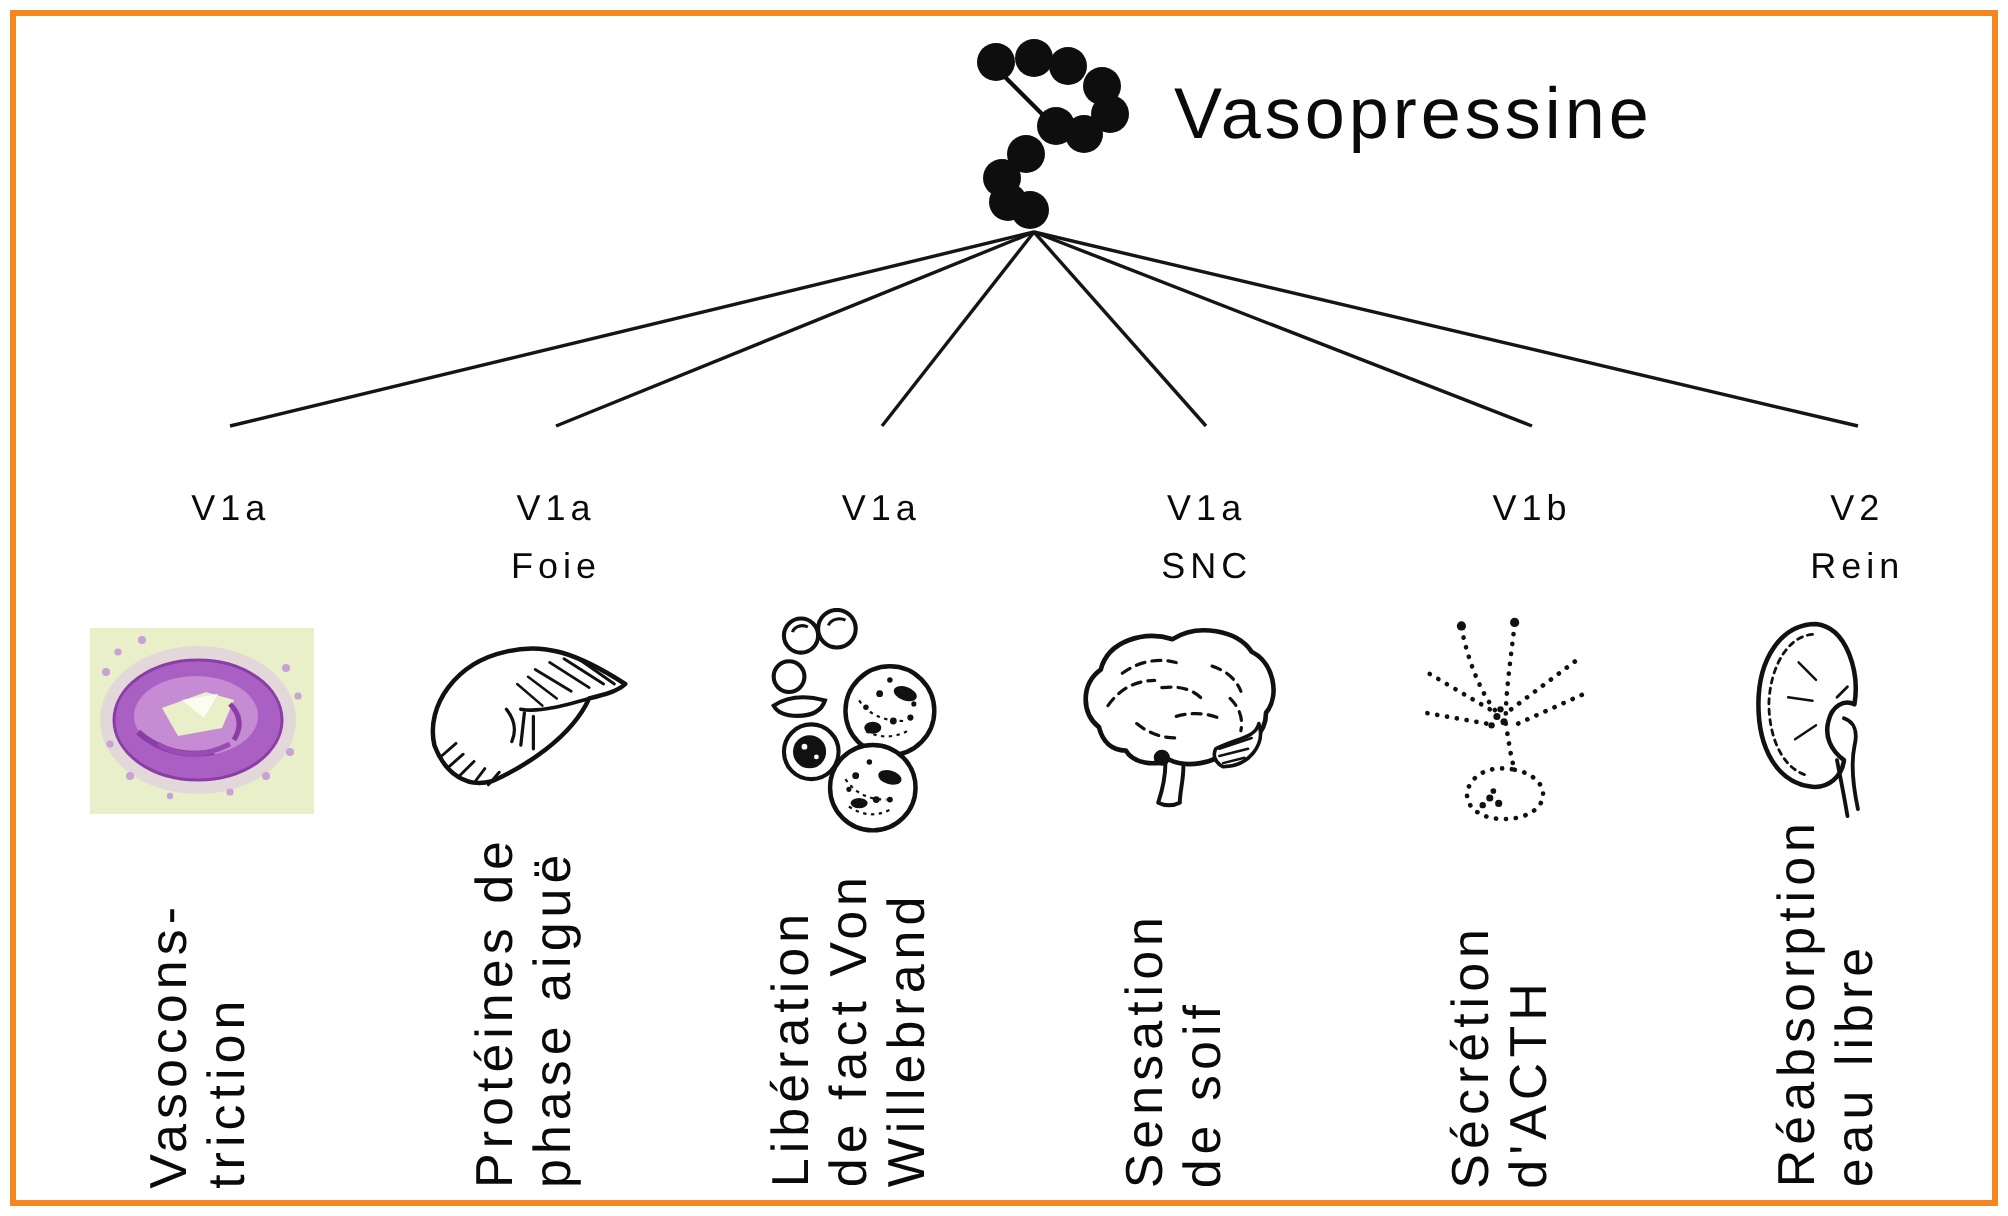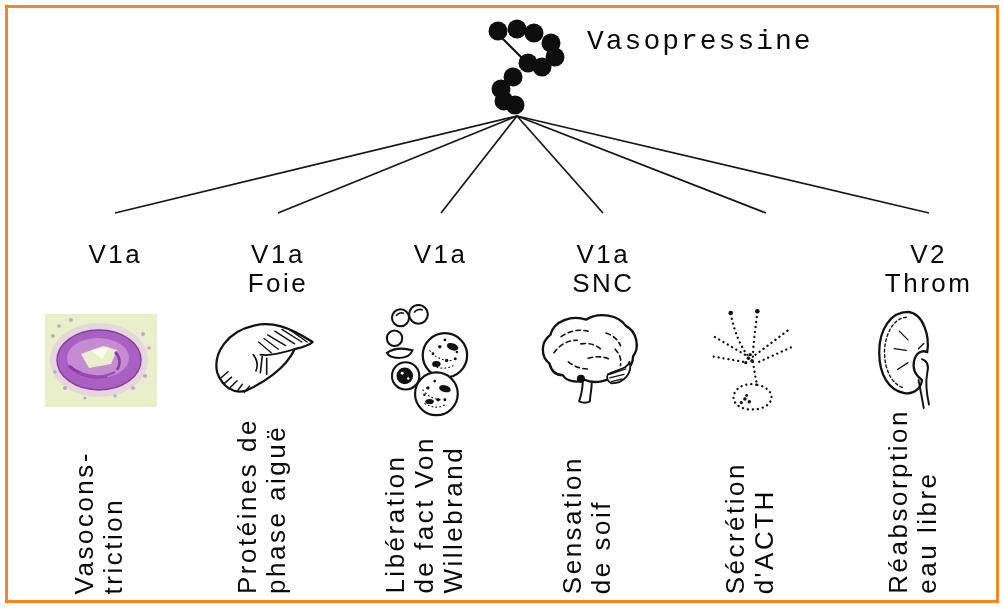--- a/index.html
+++ b/index.html
@@ -1,25 +1,25 @@
 <!DOCTYPE html>
 <html><head>
 <meta charset="utf-8">
 <style>
   html,body{margin:0;padding:0;background:#ffffff;}
   .canvas{position:relative;width:1004px;height:608px;background:#ffffff;overflow:hidden;
           font-family:"Liberation Sans",sans-serif;color:#0a0a0a;}
   .frame{position:absolute;left:5px;top:5px;right:5px;bottom:5px;border:3px solid #F6861F;}
   .fan{position:absolute;left:0;top:0;pointer-events:none;}
   .molecule{position:absolute;left:470px;top:12px;}
-  .title{position:absolute;left:587px;top:26px;font-size:28px;letter-spacing:2px;font-family:Liberation Mono, monospace;}
+  .title{position:absolute;left:587px;top:36px;font-size:36px;letter-spacing:2px;}
   .columns{position:absolute;left:34px;top:240px;width:976px;display:grid;
            grid-template-columns:repeat(6,1fr);}
   .col{display:flex;flex-direction:column;align-items:center;}
-  .hdr{height:62px;text-align:center;font-size:26px;line-height:29px;letter-spacing:2.5px;}
+  .hdr{height:62px;text-align:center;font-size:18px;line-height:29px;letter-spacing:2.5px;}
   .hline{display:block;}
   .img{height:116px;display:flex;align-items:center;justify-content:center;transform:translateX(-14px);}
   .fx{height:176px;display:flex;align-items:flex-end;justify-content:center;transform:translateX(-16px);}
   .fx-text{writing-mode:vertical-rl;transform:rotate(180deg);font-size:26px;line-height:29px;letter-spacing:2.5px;}
   .fline{display:block;}
   svg{display:block;}
 </style>
 </head>
 <body>
 
@@ -204,20 +204,21 @@
       <div class="fx">
         <div class="fx-text">
           <span class="fline">Sensation</span>
           <span class="fline">de soif</span>
         </div>
       </div>
     </div>
 
     <div class="col">
       <div class="hdr">
+        <span class="hline">V1b</span>
       </div>
       <div class="img">
         <svg width="96" height="110" viewBox="0 0 108 124">
           <g fill="none" stroke="#111" stroke-width="2.6" stroke-linecap="round" stroke-dasharray="0.1 5.5">
             <path d="M30,10 C34,30 42,50 52,60"></path>
             <path d="M60,8 C58,26 55,46 55,60"></path>
             <path d="M58,56 L98,26"></path>
             <path d="M62,64 L102,46"></path>
             <path d="M46,56 L12,36"></path>
             <path d="M44,64 L10,58"></path>
@@ -242,21 +243,21 @@
         <div class="fx-text">
           <span class="fline">Sécrétion</span>
           <span class="fline">d'ACTH</span>
         </div>
       </div>
     </div>
 
     <div class="col">
       <div class="hdr">
         <span class="hline">V2</span>
-        <span class="hline">Throm</span>
+        <span class="hline">Rein</span>
       </div>
       <div class="img">
         <svg width="84" height="110" viewBox="0 0 96 126">
           <g stroke="#111" fill="none" stroke-width="2.6" stroke-linecap="round" stroke-linejoin="round">
             <path d="M40,8 C20,8 7,28 7,54 C7,80 18,98 36,101 C47,103 55,95 56,86 C48,80 45,72 47,64 C49,55 56,51 62,54 C65,36 58,10 40,8 Z" fill="#fff"></path>
             <path d="M38,14 C24,15 14,32 13,53 C13,75 22,92 36,95" stroke-width="1.6" stroke-dasharray="3 3"></path>
             <path d="M30,30 L40,40 M24,50 L38,52 M28,74 L40,66" stroke-width="1.4"></path>
             <path d="M52,50 L58,44" stroke-width="1.6"></path>
             <path d="M56,62 C62,64 64,70 62,78 C60,88 61,100 64,114" stroke-width="2.2"></path>
             <path d="M52,86 C54,96 56,106 58,118" stroke-width="2.2"></path>

